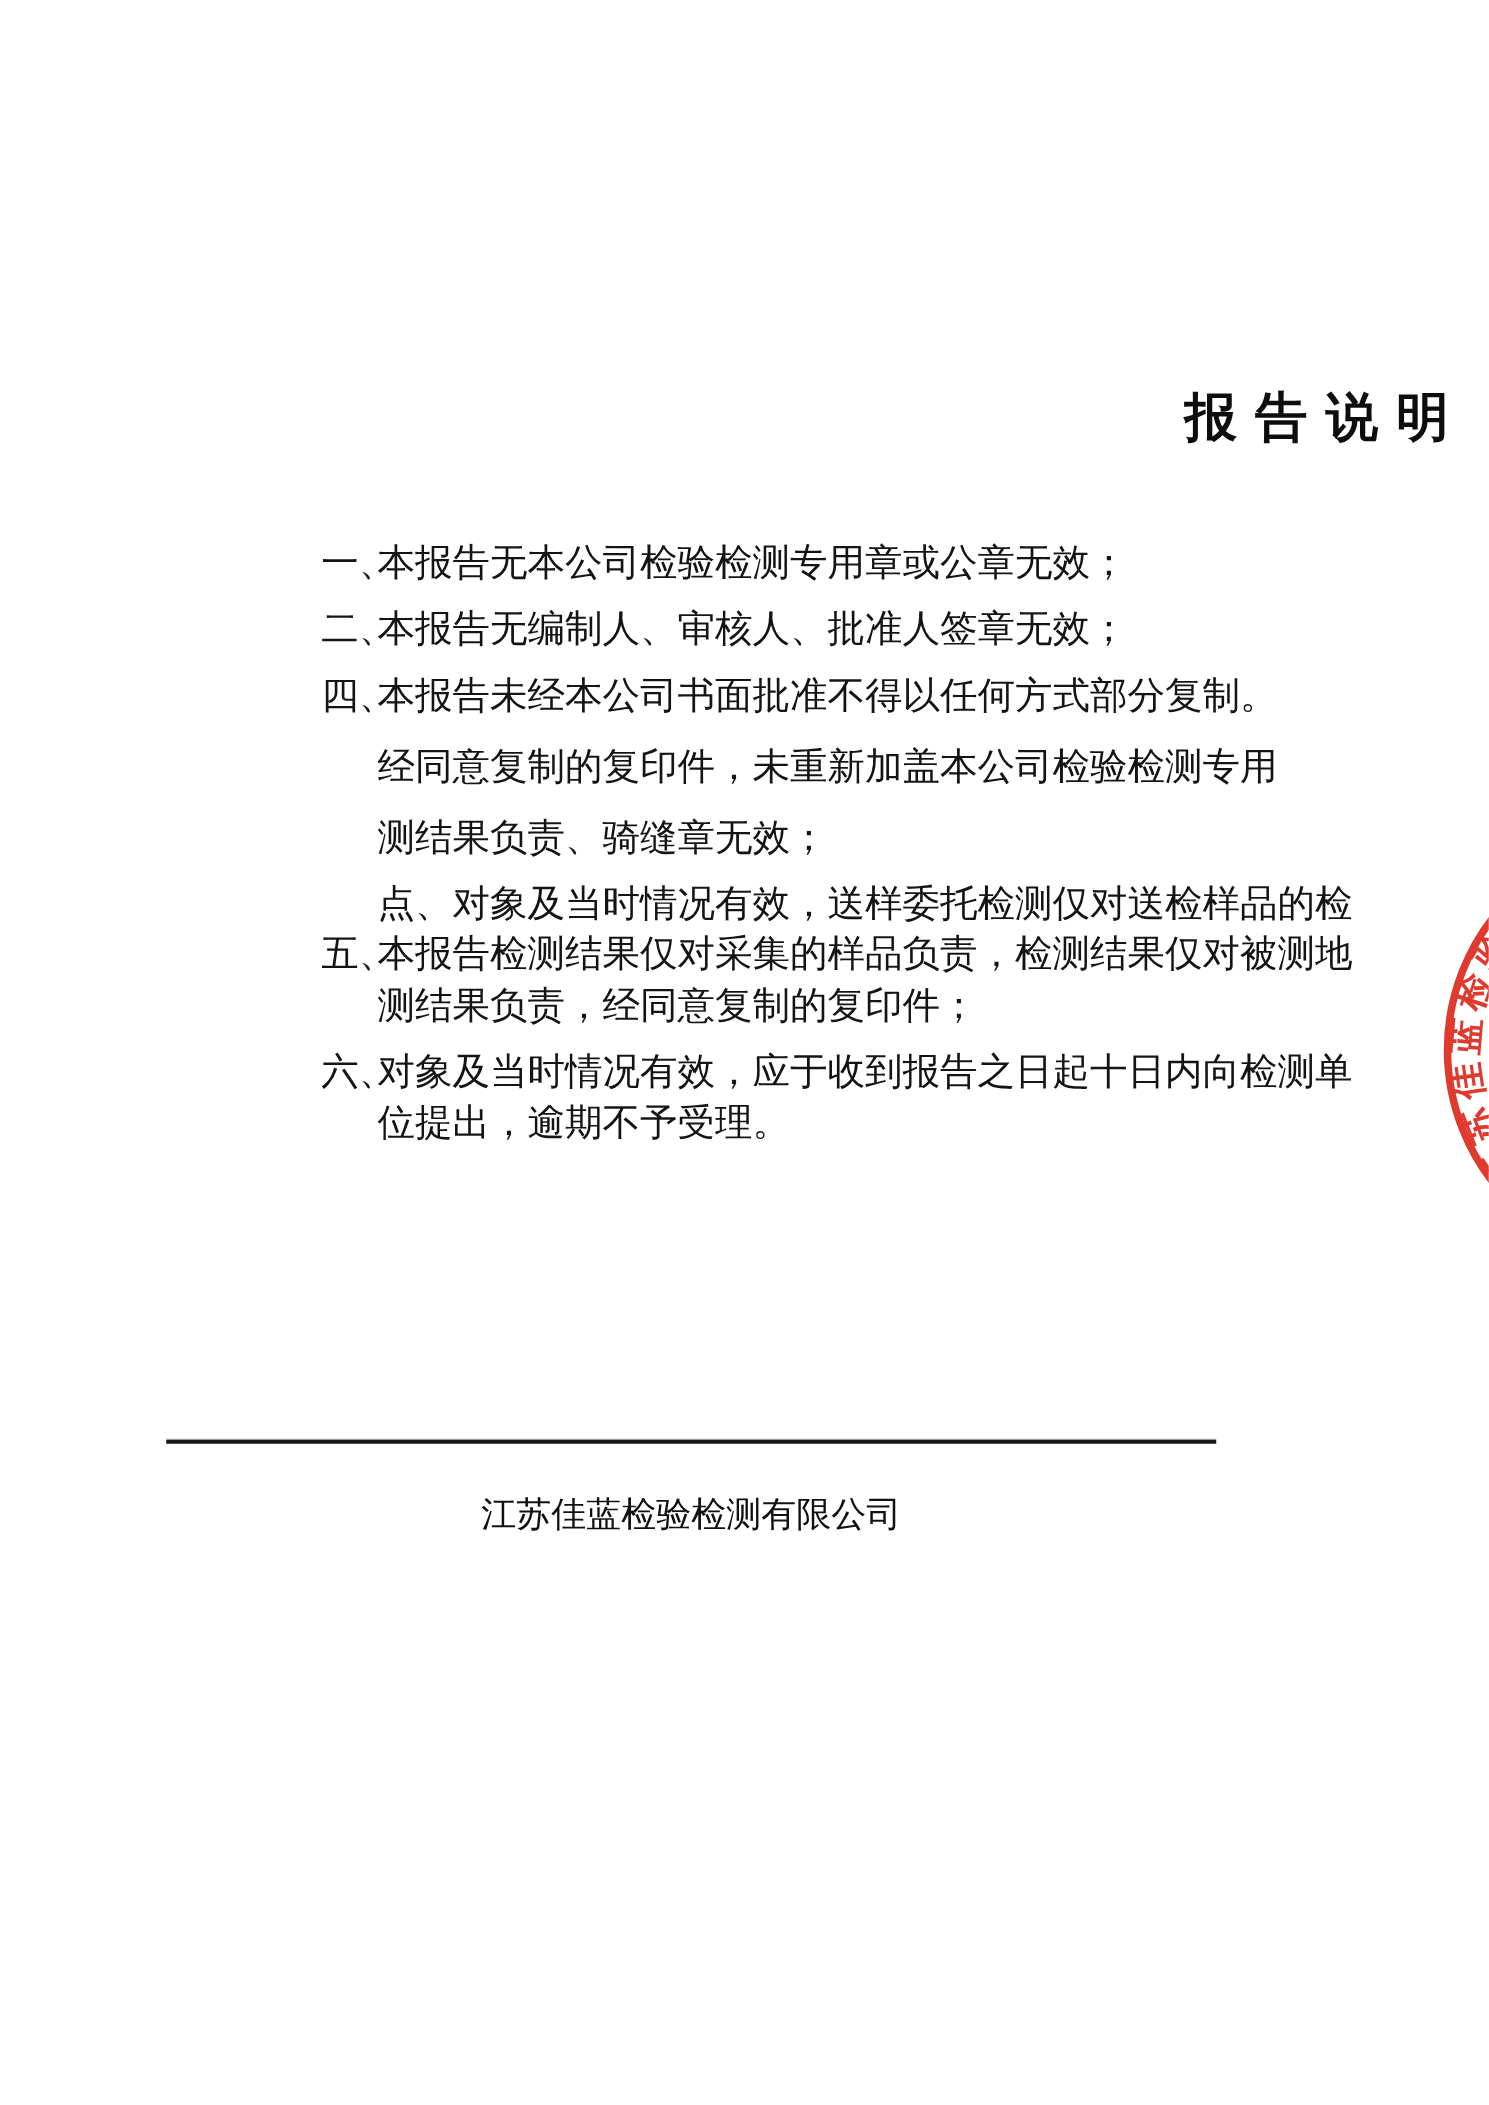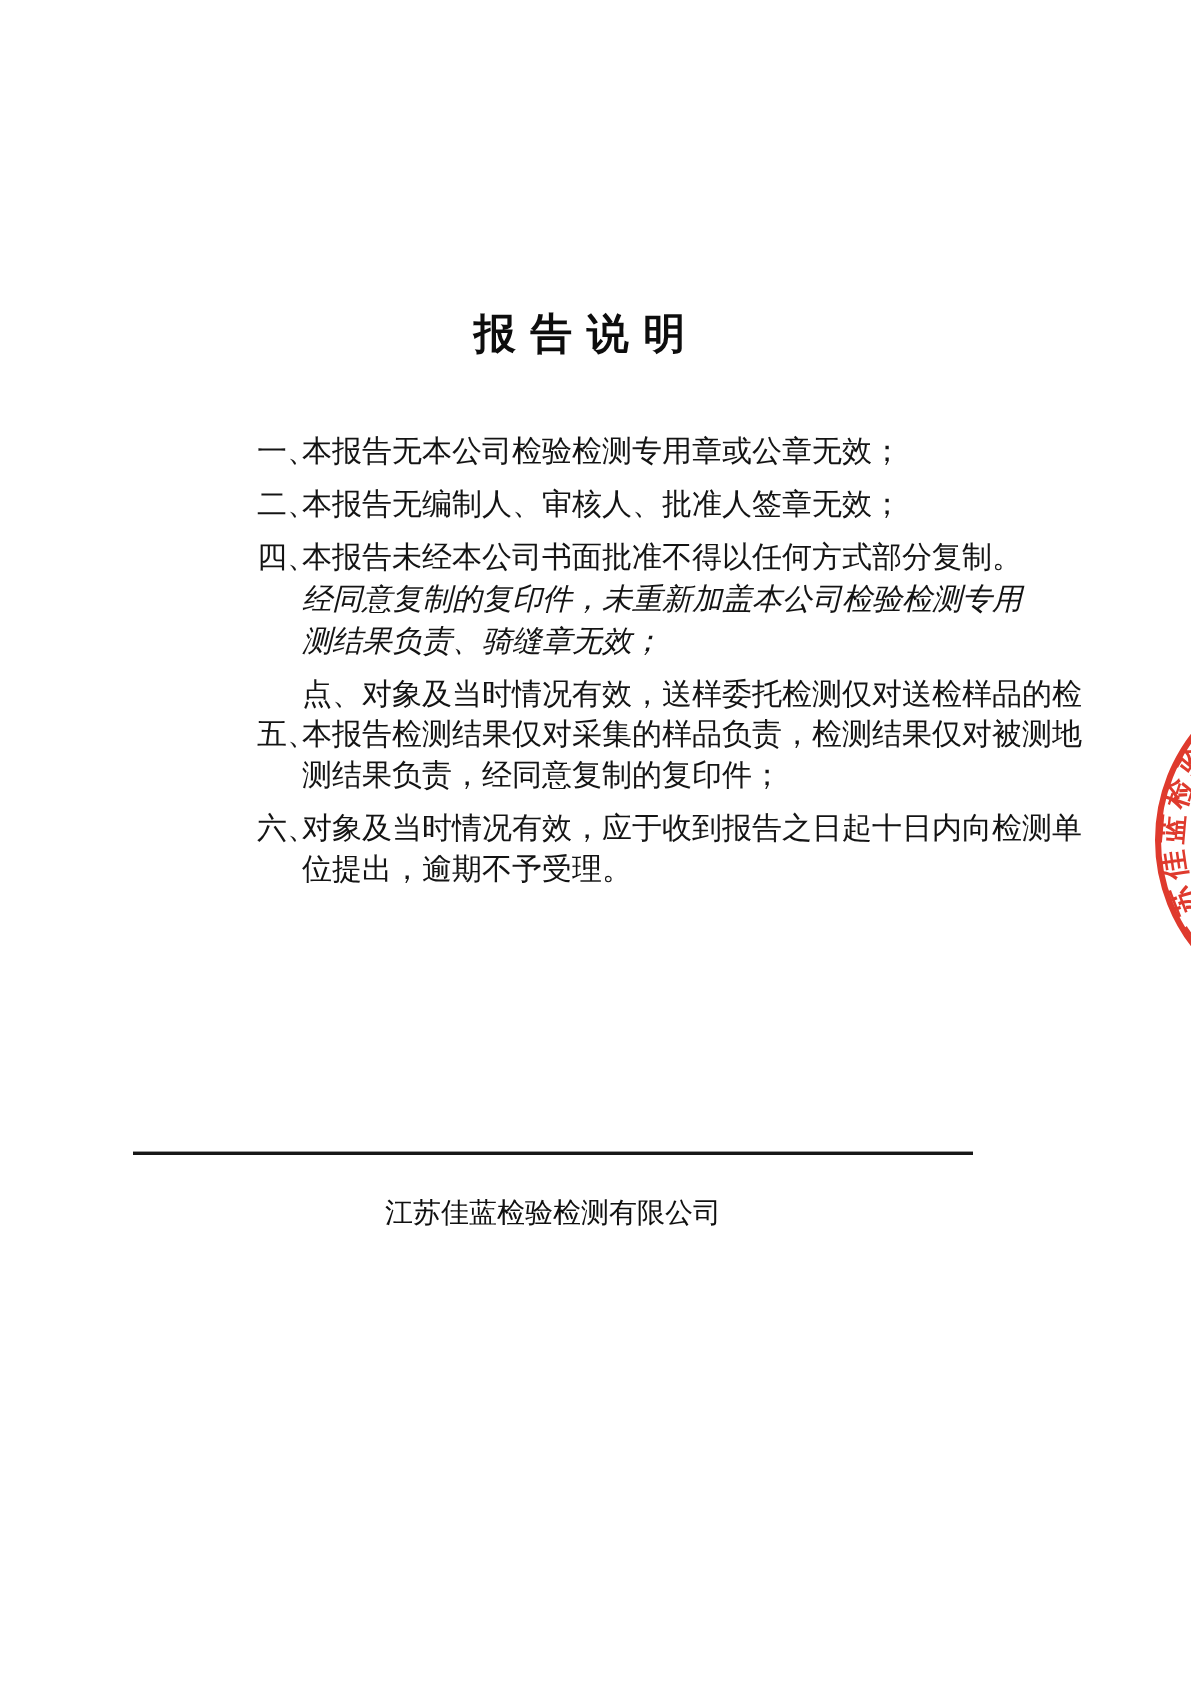--- a/index.html
+++ b/index.html
@@ -2,32 +2,32 @@
 <html><head>
 <meta charset="utf-8">
 <style>
   html,body{margin:0;padding:0;}
   body{
     width:1191px;height:1684px;position:relative;background:#ffffff;overflow:hidden;
     font-family:"Liberation Serif","DejaVu Serif",serif;color:#141414;
   }
   .page-title{
     position:absolute;top:306px;left:0;width:1161px;
-    text-align:center;font-size:42px;font-weight:bold;letter-spacing:2px;color:#0d0d0d;
+    text-align:right;font-size:42px;font-weight:bold;letter-spacing:2px;color:#0d0d0d;
   }
   .notes{
     position:absolute;left:257px;top:431px;width:810px;
     font-size:30px;
   }
   .note{margin-top:13px;}
   .note:first-child{margin-top:0;}
   .line{line-height:40px;white-space:nowrap;}
   .num{display:inline-block;width:45px;white-space:nowrap;overflow:visible;}
   .cont{padding-left:45px;margin-top:1px;}
-  .note.wide .cont{margin-top:2px;font-style:italic;}
+  .note.wide .cont{margin-top:17px;}
   .divider{
     position:absolute;left:133px;top:1151px;width:840px;height:4px;
     background:linear-gradient(to bottom,#9a9a9a 28%,#171717 28%);
   }
   .company-line{
     position:absolute;left:133px;top:1193px;width:840px;
     text-align:center;font-size:28px;line-height:40px;color:#101010;
   }
   .seal{position:absolute;left:1050px;top:650px;}
 </style>

